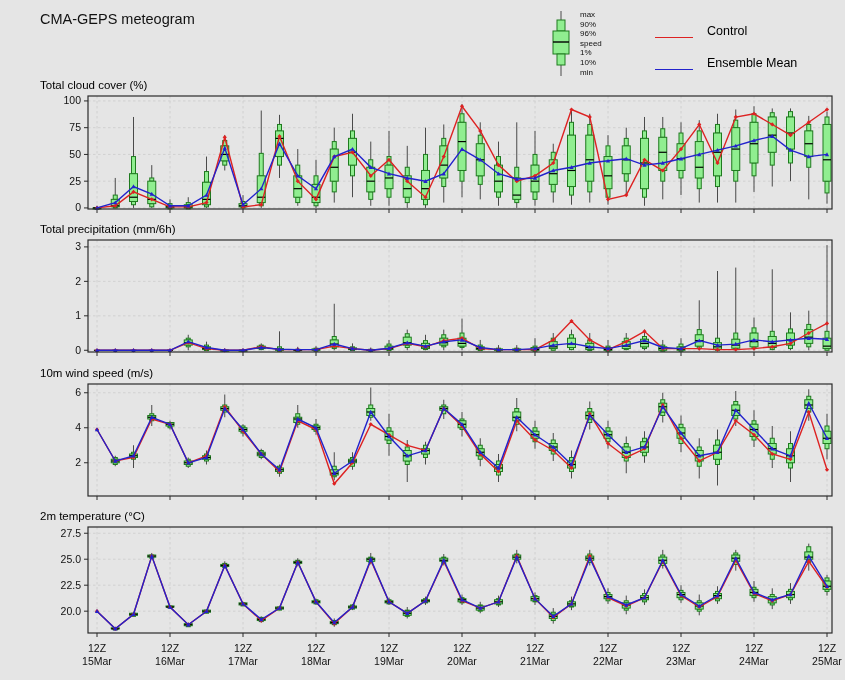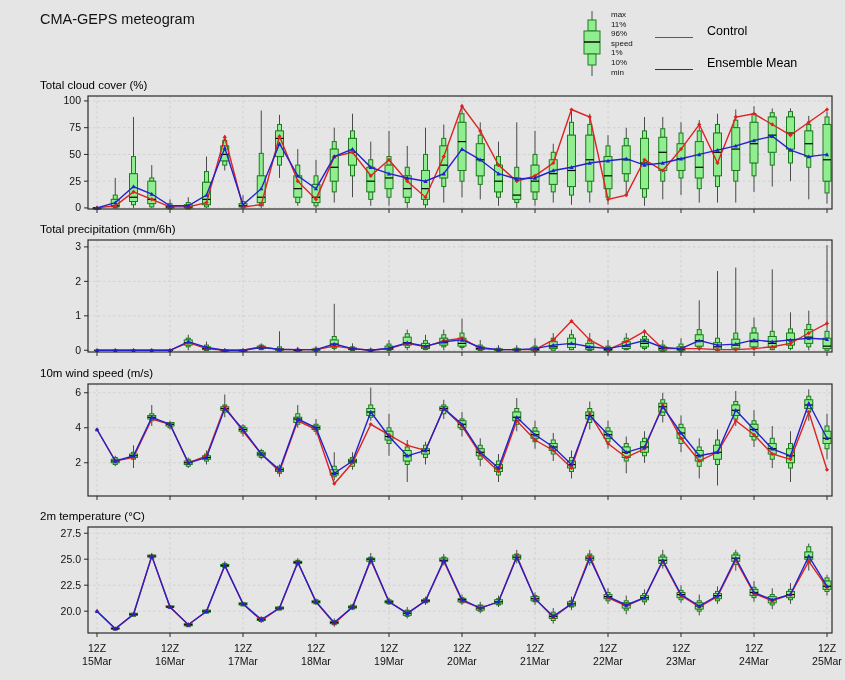--- a/index.html
+++ b/index.html
@@ -1,19 +1,19 @@
 <!DOCTYPE html>
 <html><head>
 <meta charset="utf-8">
 <style>
   html,body{margin:0;padding:0;background:#fff;}
   .fig{position:relative;width:845px;height:680px;background:#e5e5e5;overflow:hidden;
        font-family:Liberation Sans, sans-serif;color:#000;padding-left:24px;}
   .header{position:absolute;left:40px;top:8px;font-size:14.5px;line-height:22px;color:#111;}
-  .bp-legend{position:absolute;left:577px;top:8px;display:flex;justify-content:space-between;}
+  .bp-legend{position:absolute;left:546px;top:8px;display:flex;justify-content:space-between;}
   .bp-glyph{width:30px;height:74px;}
   .bp-labels{display:flex;flex-direction:column;font-size:8px;line-height:9.6px;margin-left:4px;margin-top:2px;color:#111;}
   .line-legend{position:absolute;left:655px;top:18px;font-size:12.5px;}
   .line-legend .row{display:flex;align-items:flex-end;height:20px;margin-bottom:12px;}
   .swatch{display:inline-block;width:38px;height:0;border-top:1.6px solid #000;margin-right:14px;}
   svg#chart{position:absolute;left:0;top:0;}
   .boxfill{fill:#90ee90;stroke:#1f7a1f;stroke-width:1;}
 </style>
 </head>
 <body>
@@ -27,21 +27,21 @@
   <div class="bp-legend">
     <svg class="bp-glyph" viewBox="0 0 30 74">
       <line x1="15" y1="3" x2="15" y2="68" stroke="#4a4a4a" stroke-width="1"></line>
       <rect class="boxfill" x="11" y="12" width="8" height="11"></rect>
       <rect class="boxfill" x="7" y="23" width="16" height="23"></rect>
       <line x1="7" y1="34" x2="23" y2="34" stroke="#000" stroke-width="1.4"></line>
       <rect class="boxfill" x="11" y="46" width="8" height="11"></rect>
     </svg>
     <div class="bp-labels">
       <span>max</span>
-      <span>11%</span>
+      <span>90%</span>
       <span>96%</span>
       <span>speed</span>
       <span>1%</span>
       <span>10%</span>
       <span>min</span>
     </div>
   </div>
 
   <div class="line-legend">
     <div class="row">

